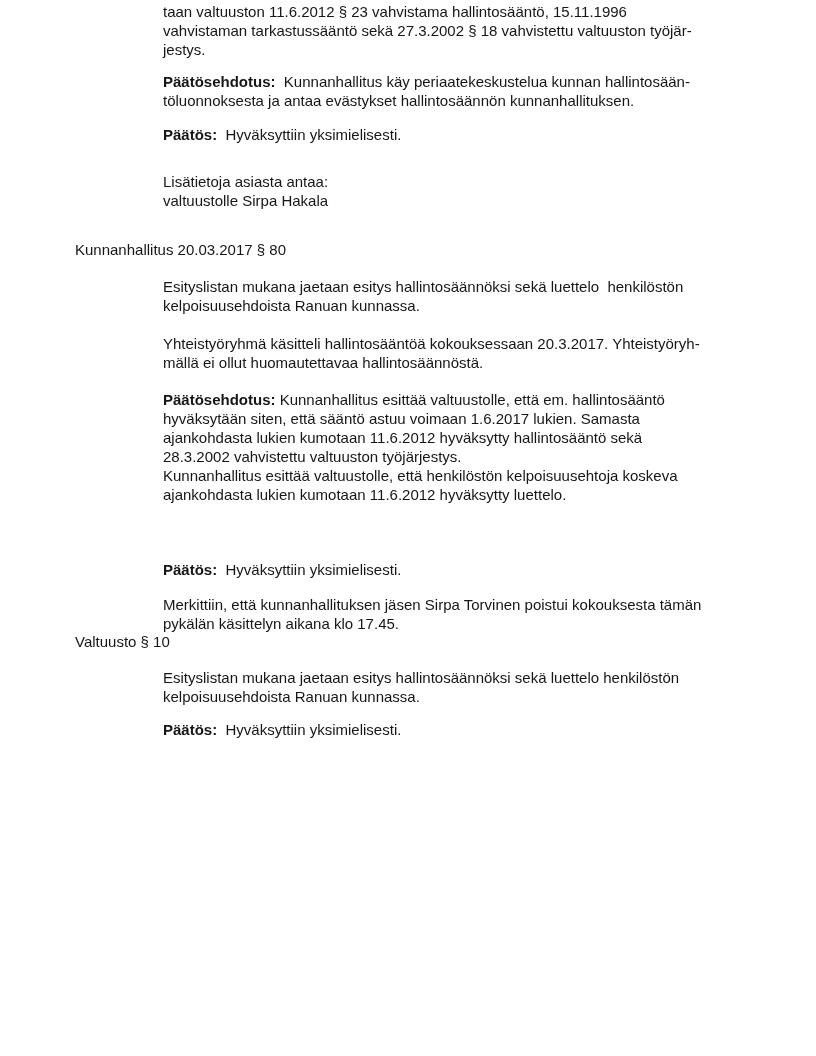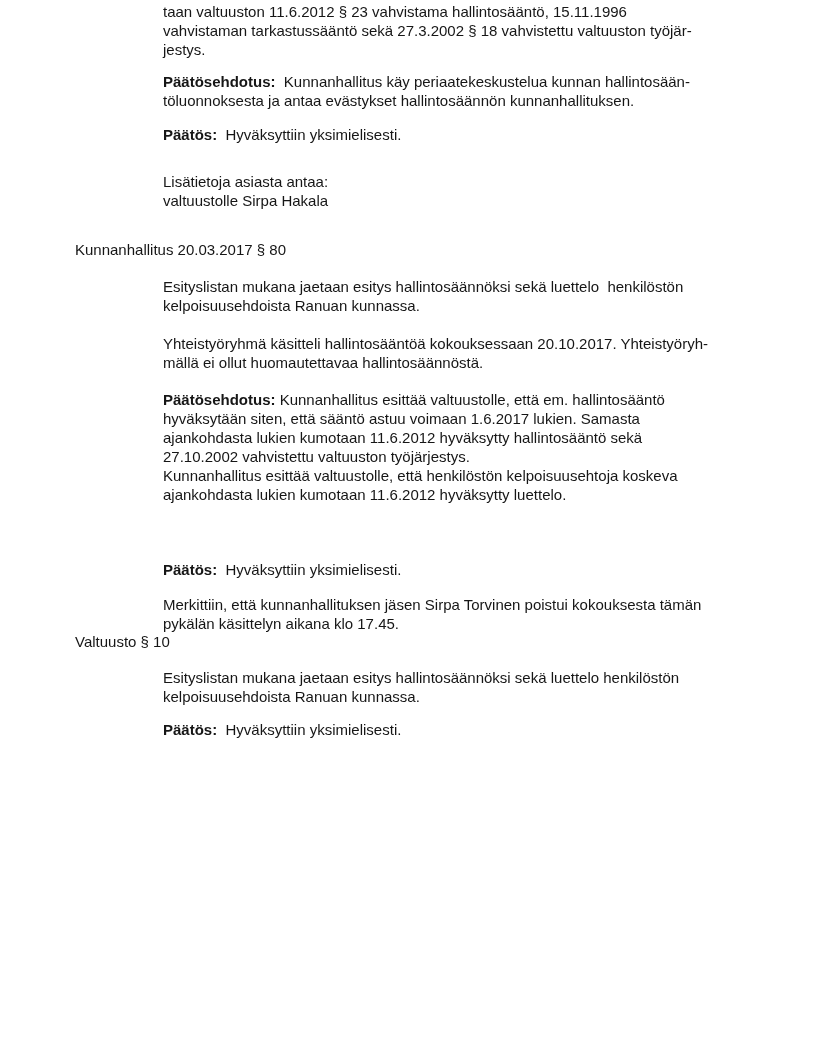--- a/index.html
+++ b/index.html
@@ -63,29 +63,29 @@
   <div class="block margin-note" style="top:240px">
     <div class="line">Kunnanhallitus 20.03.2017 § 80</div>
   </div>
 
   <div class="block" style="top:277px">
     <div class="line">Esityslistan mukana jaetaan esitys hallintosäännöksi sekä luettelo  henkilöstön</div>
     <div class="line">kelpoisuusehdoista Ranuan kunnassa.</div>
   </div>
 
   <div class="block" style="top:334px">
-    <div class="line">Yhteistyöryhmä käsitteli hallintosääntöä kokouksessaan 20.10.2017. Yhteistyöryh-</div>
+    <div class="line">Yhteistyöryhmä käsitteli hallintosääntöä kokouksessaan 20.3.2017. Yhteistyöryh-</div>
     <div class="line">mällä ei ollut huomautettavaa hallintosäännöstä.</div>
   </div>
 
   <div class="block" style="top:390px">
     <div class="line"><span class="label">Päätösehdotus:</span><span> Kunnanhallitus esittää valtuustolle, että em. hallintosääntö</span></div>
     <div class="line">hyväksytään siten, että sääntö astuu voimaan 1.6.2017 lukien. Samasta</div>
     <div class="line">ajankohdasta lukien kumotaan 11.6.2012 hyväksytty hallintosääntö sekä</div>
-    <div class="line">27.10.2002 vahvistettu valtuuston työjärjestys.</div>
+    <div class="line">28.3.2002 vahvistettu valtuuston työjärjestys.</div>
   </div>
 
   <div class="block" style="top:466px">
     <div class="line">Kunnanhallitus esittää valtuustolle, että henkilöstön kelpoisuusehtoja koskeva</div>
     <div class="line">ajankohdasta lukien kumotaan 11.6.2012 hyväksytty luettelo.</div>
   </div>
 
   <div class="block" style="top:560px">
     <div class="line"><span class="label">Päätös:</span><span>  Hyväksyttiin yksimielisesti.</span></div>
   </div>

